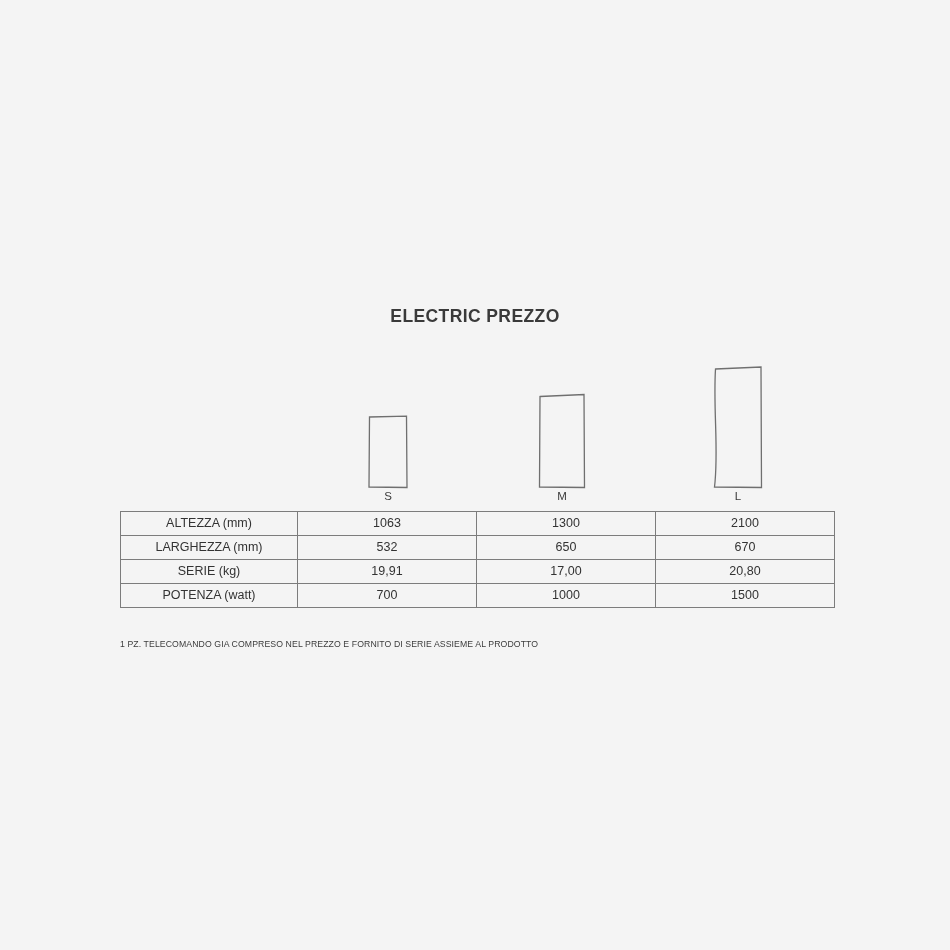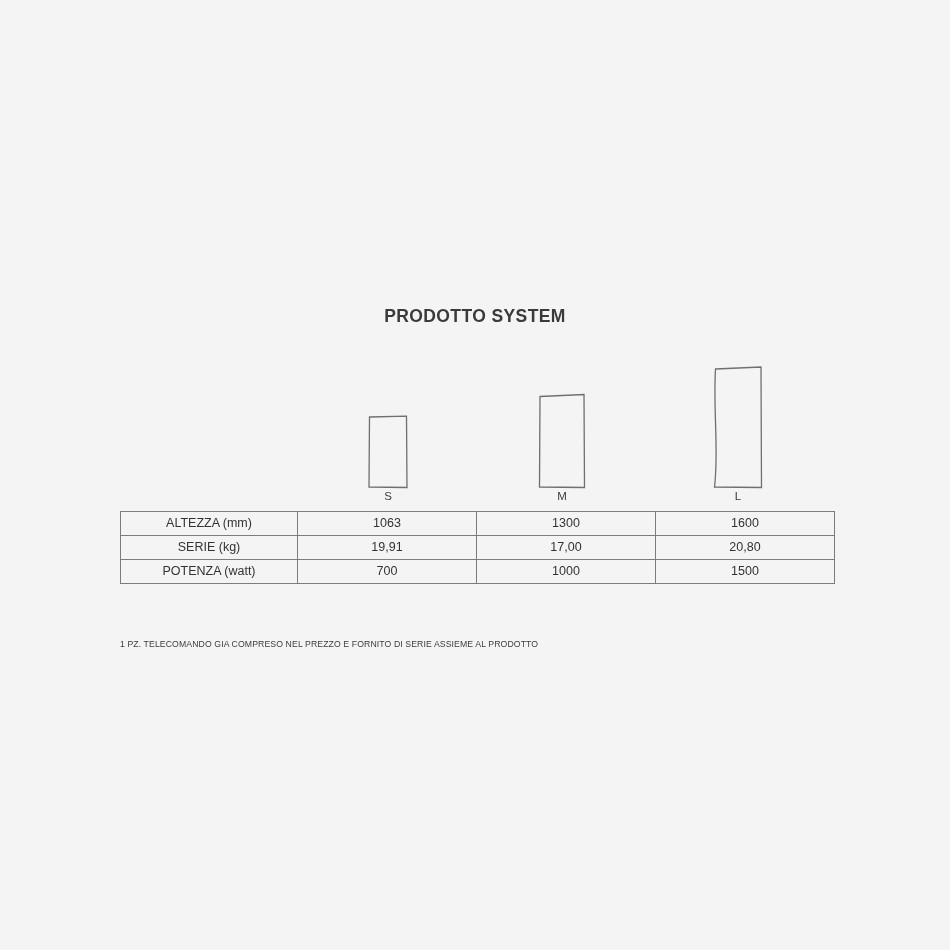--- a/index.html
+++ b/index.html
@@ -116,21 +116,21 @@
     color: #3b3b3b;
     white-space: nowrap;
     margin-top: 20px;
   }
 </style>
 </head>
 <body>
 
 <div class="page">
 
-  <div class="title">PRODOTTO SYSTEM</div>
+  <div class="title">ELECTRIC PREZZO</div>
 
   <div class="silhouettes">
 
     <div class="sil-cell s">
       <div class="sil-shape">
         <svg width="44" height="76" viewBox="0 0 44 76">
           <path d="M3.5 3 L40.5 2.2 L41 73.5 L3 73 Z" fill="none" stroke="#6f6f6f" stroke-width="1.3"></path>
         </svg>
       </div>
     </div>
@@ -158,21 +158,27 @@
     <div class="lbl m">M</div>
     <div class="lbl l">L</div>
   </div>
 
   <table class="spec-table">
     <tbody>
       <tr>
         <td class="rowhead">ALTEZZA (mm)</td>
         <td class="val">1063</td>
         <td class="val">1300</td>
-        <td class="val">1600</td>
+        <td class="val">2100</td>
+      </tr>
+      <tr>
+        <td class="rowhead">LARGHEZZA (mm)</td>
+        <td class="val">532</td>
+        <td class="val">650</td>
+        <td class="val">670</td>
       </tr>
       <tr>
         <td class="rowhead">SERIE (kg)</td>
         <td class="val">19,91</td>
         <td class="val">17,00</td>
         <td class="val">20,80</td>
       </tr>
       <tr>
         <td class="rowhead">POTENZA (watt)</td>
         <td class="val">700</td>

